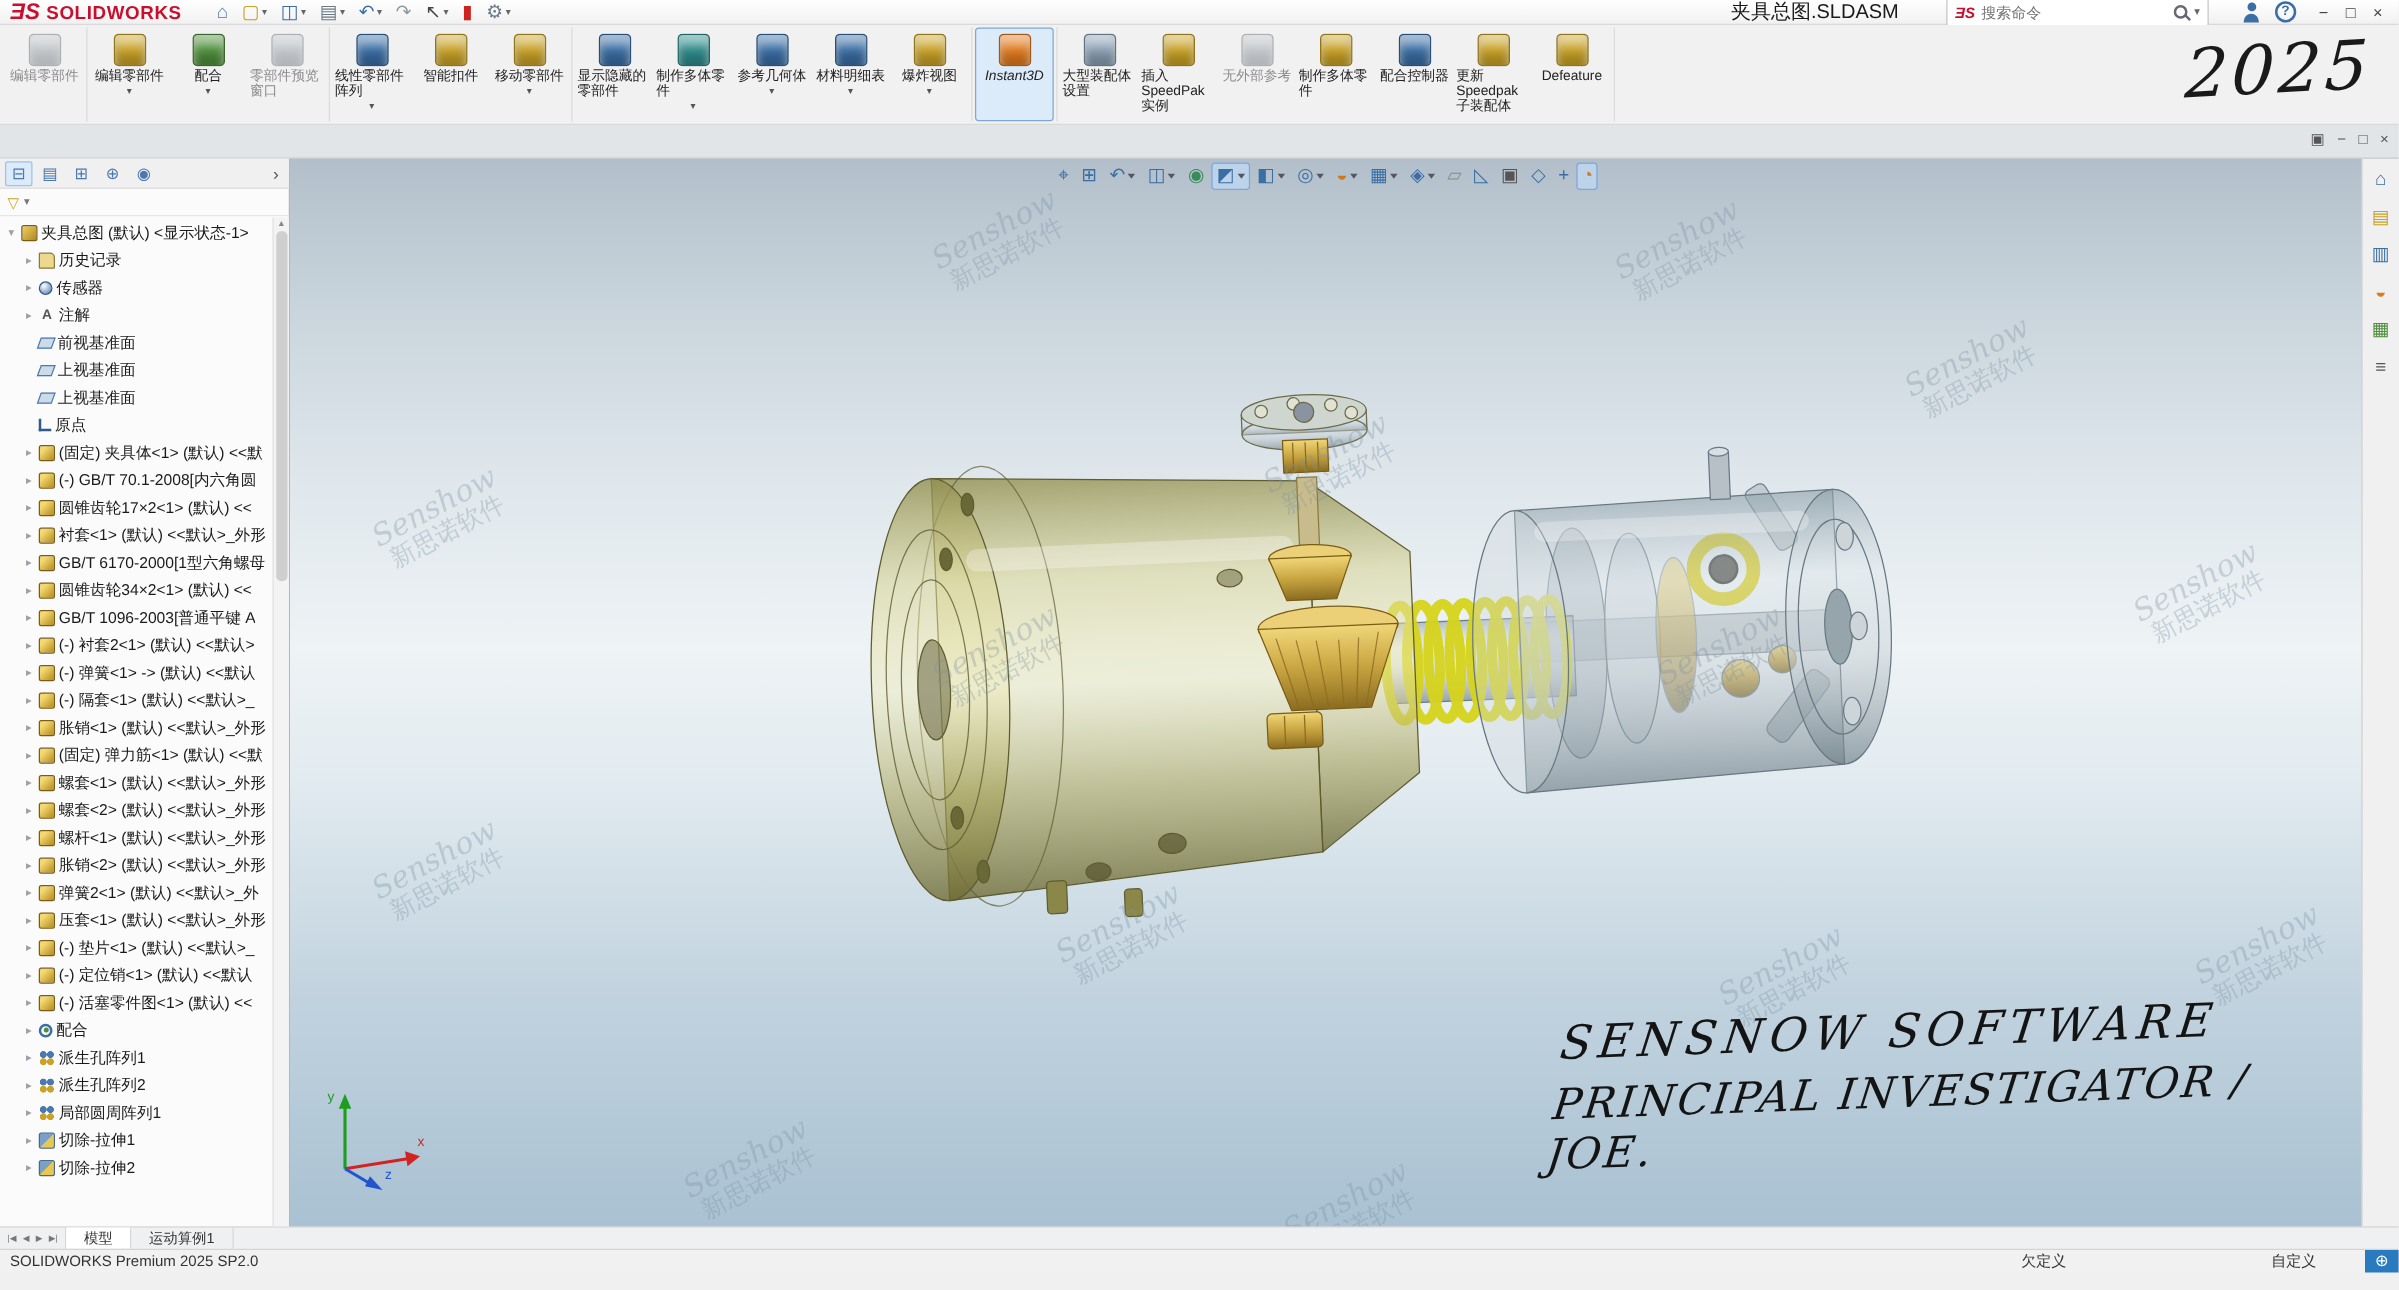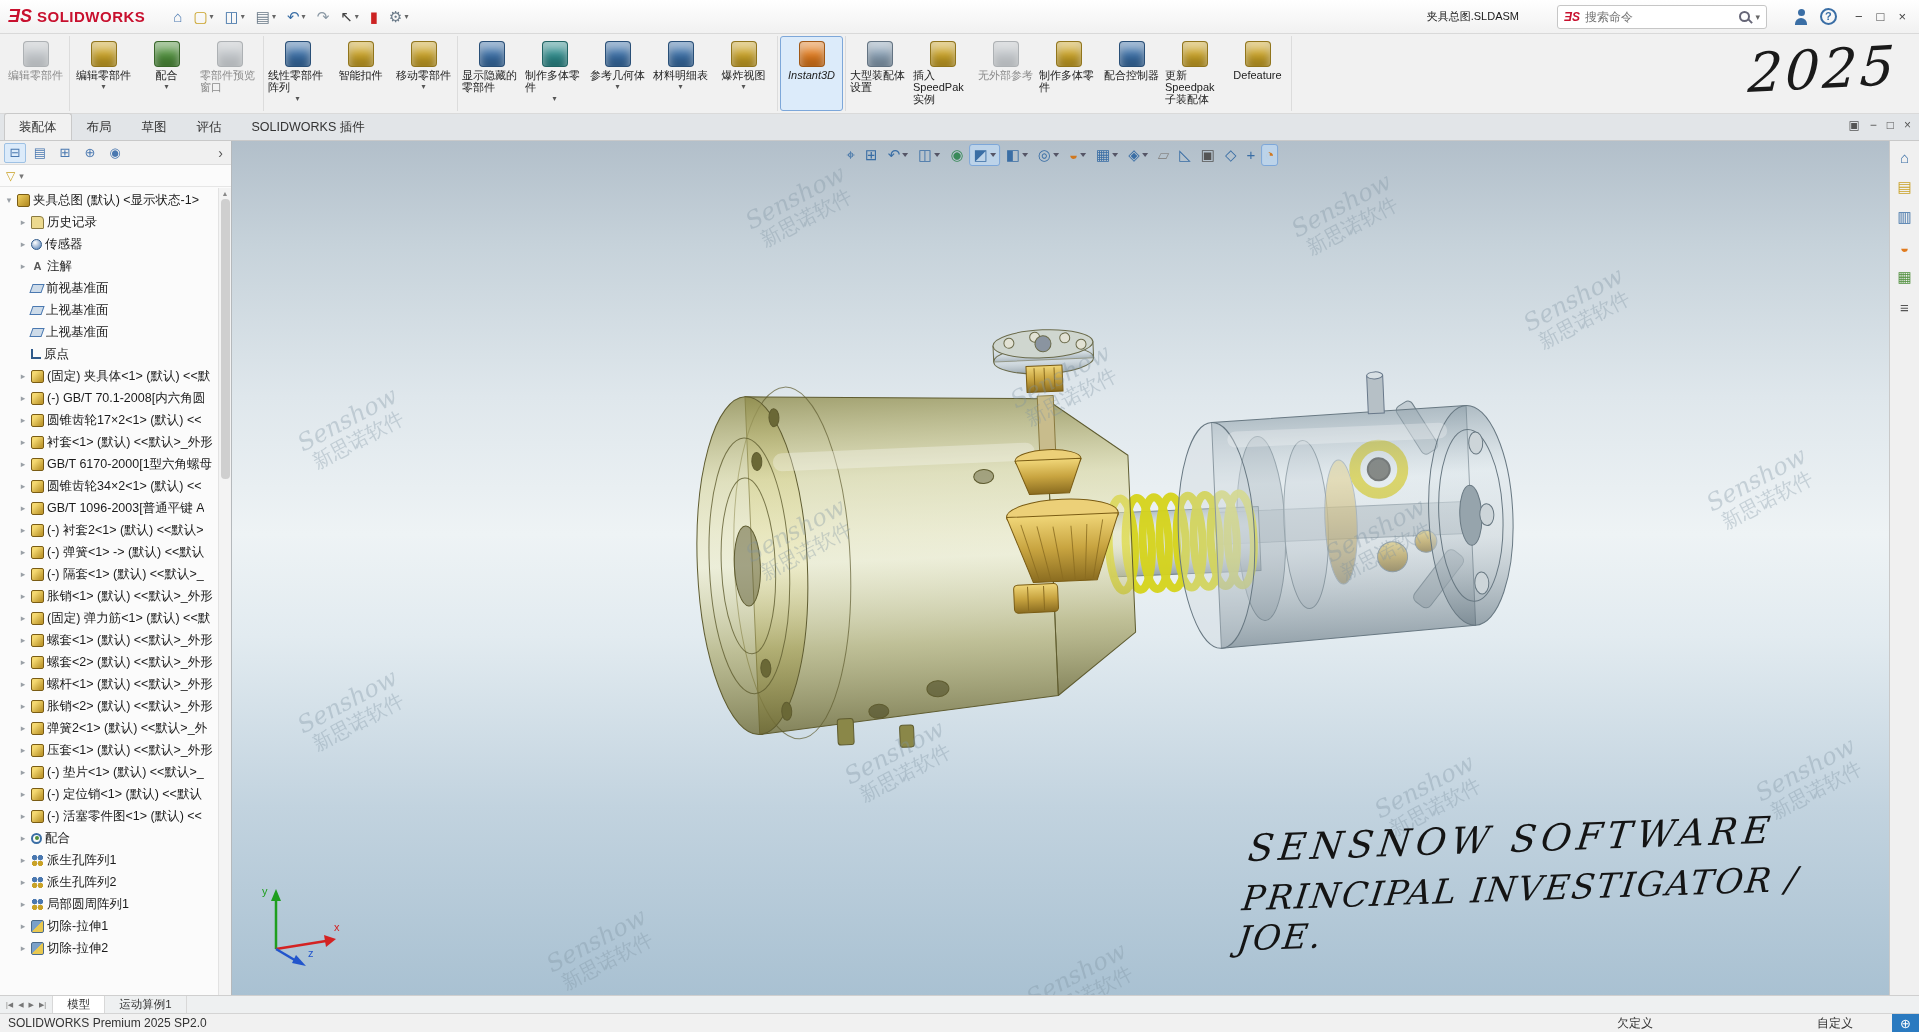--- a/index.html
+++ b/index.html
@@ -1,29 +1,29 @@
 <!DOCTYPE html>
 <html><head>
 <meta charset="utf-8">
 <style>
 *{box-sizing:border-box;margin:0;padding:0;}
 html,body{width:1919px;height:1032px;overflow:hidden;}
 body{font-family:"Liberation Sans","DejaVu Sans",sans-serif;background:#f0f0f0;color:#222;}
 
 
-.menubar{height:34px;display:flex;align-items:center;gap:2px;padding:0 8px;background:linear-gradient(#ffffff,#f1f1f1);border-bottom:1px solid #d9d9d9;position:relative;}
+.menubar{height:20px;display:flex;align-items:center;gap:2px;padding:0 8px;background:linear-gradient(#ffffff,#f1f1f1);border-bottom:1px solid #d9d9d9;position:relative;}
 .logo{display:flex;align-items:baseline;gap:5px;margin-right:12px;}
 .logo .ds{color:#c8102e;font-weight:700;font-style:italic;font-size:18px;}
 .logo .sw{color:#c8102e;font-weight:700;font-size:15px;letter-spacing:.5px;}
 .menu-item{font-size:13px;padding:5px 8px;color:#333;cursor:default;}
 .qtoolbar{display:flex;align-items:center;margin-left:10px;gap:3px;}
 .qbtn{display:flex;align-items:center;padding:2px 4px;gap:2px;border-radius:2px;}
 .qglyph{font-size:15px;line-height:16px;color:var(--c,#555);}
 .qdd{font-size:8px;color:#666;}
-.win-title{position:absolute;right:400px;font-size:11px;color:#1a1a1a;white-space:nowrap;}
+.win-title{position:absolute;right:400px;font-size:16px;color:#1a1a1a;white-space:nowrap;}
 .search{position:absolute;right:152px;display:flex;align-items:center;width:210px;height:24px;background:#fff;border:1px solid #c6c6c6;border-radius:3px;padding:0 6px;gap:5px;}
 .search .slogo{color:#c8102e;font-weight:700;font-style:italic;font-size:12px;}
 .search input{border:none;outline:none;flex:1;font-size:12px;color:#555;background:transparent;min-width:0;}
 .lens{width:11px;height:11px;border:2px solid #667;border-radius:50%;position:relative;flex:none;}
 .lens::after{content:"";position:absolute;width:6px;height:2px;background:#667;transform:rotate(45deg);right:-5px;bottom:-2px;}
 .sdd{font-size:9px;color:#666;}
 .right-controls{position:absolute;right:6px;display:flex;align-items:center;gap:11px;}
 .person{position:relative;width:16px;height:16px;}
 .person::before{content:"";position:absolute;top:0;left:5px;width:7px;height:7px;border-radius:50%;background:#3a6ea5;}
 .person::after{content:"";position:absolute;bottom:0;left:2px;width:12px;height:7px;border-radius:6px 6px 0 0;background:#3a6ea5;}
@@ -340,28 +340,20 @@
               <span class="rlabel">Defeature</span>
 
             </div>
           </div>
       </div>
     </div>
   <div class="year">2025</div>
 </div>
 
 <div class="tabrow">
-  <div style="display:flex">
-
-  <span class="ctab active">装配体</span>
-      <span class="ctab">布局</span>
-      <span class="ctab">草图</span>
-      <span class="ctab">评估</span>
-      <span class="ctab">SOLIDWORKS 插件</span>
-    </div>
   <div class="doc-controls">
 
   <span class="dcbtn">▣</span>
       <span class="dcbtn">−</span>
       <span class="dcbtn">□</span>
       <span class="dcbtn">×</span>
     </div>
 </div>
 
 <div class="main">

